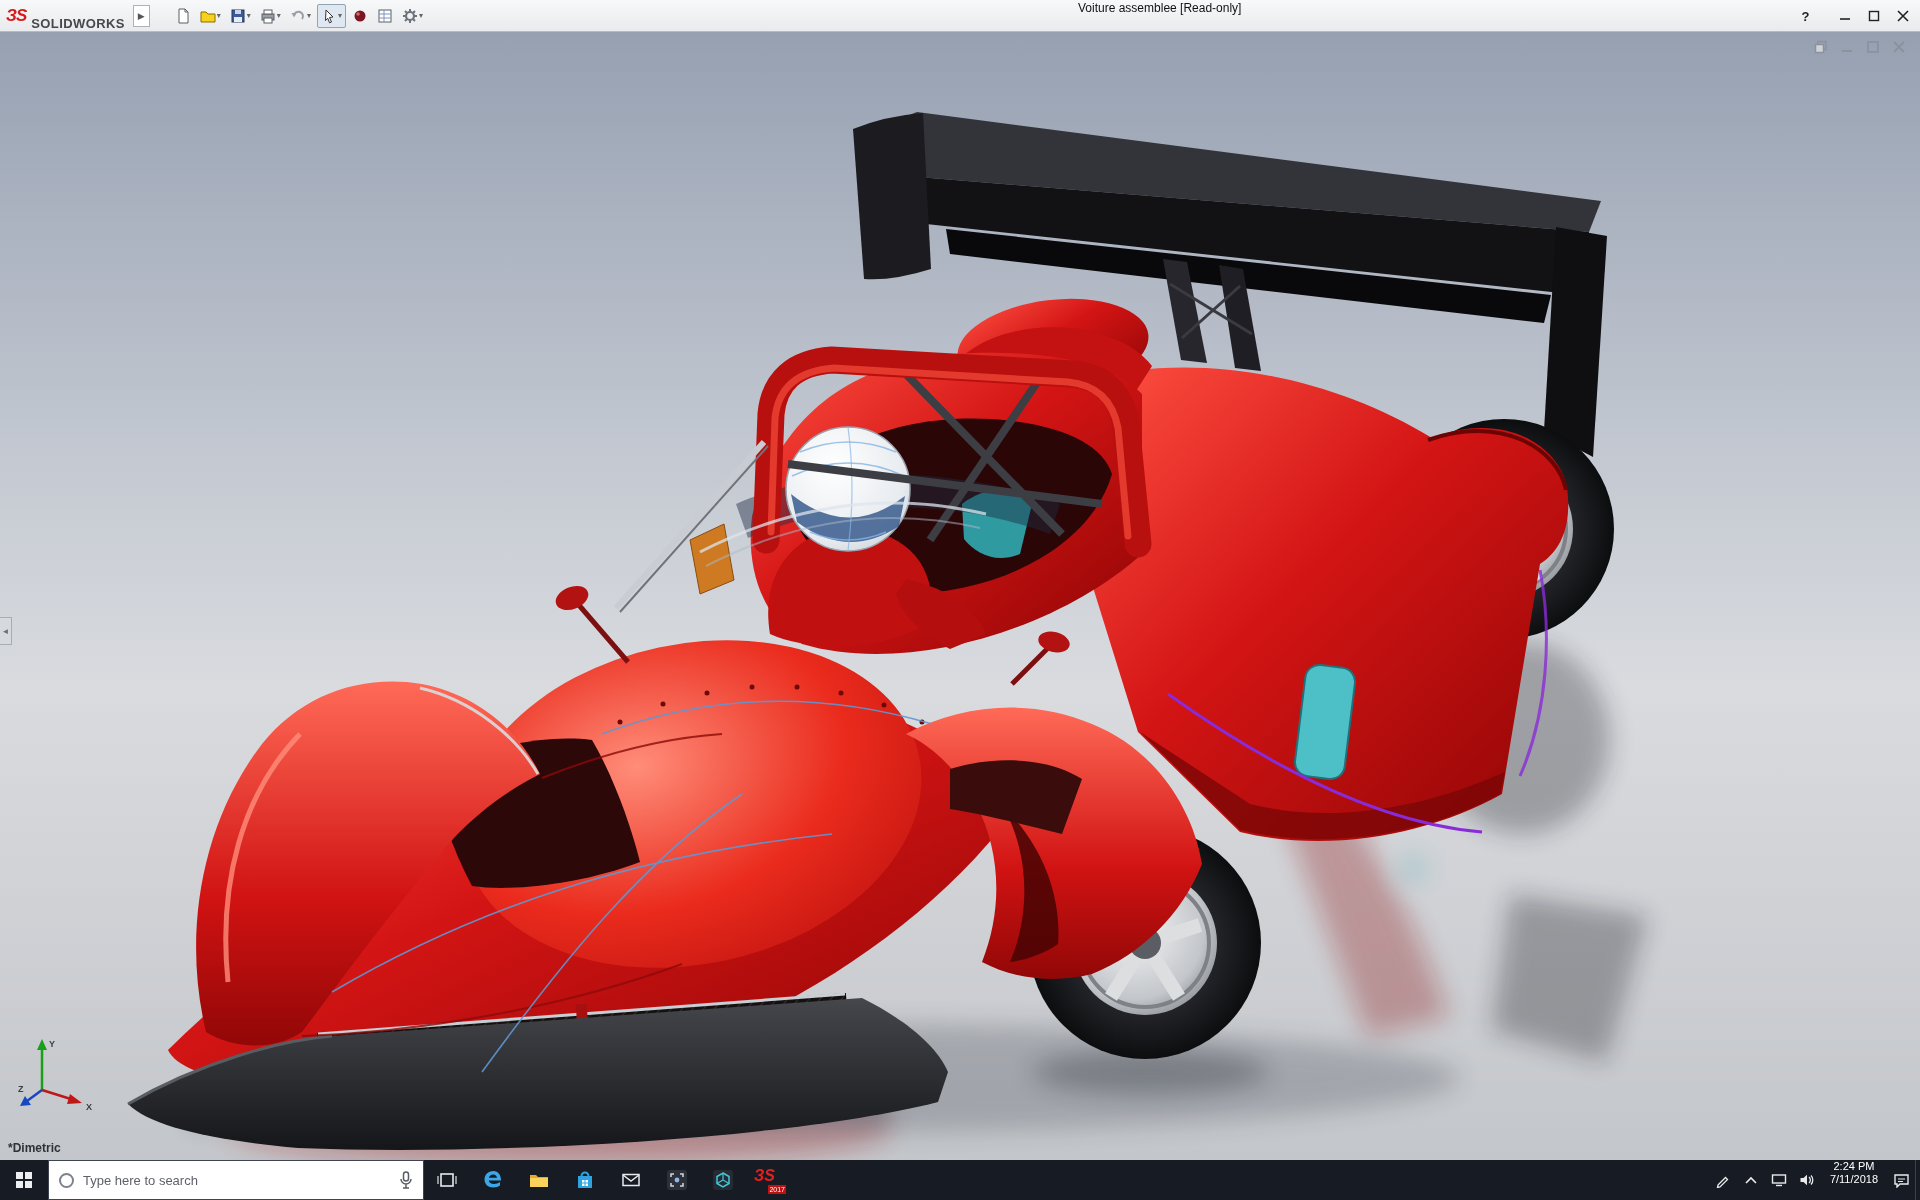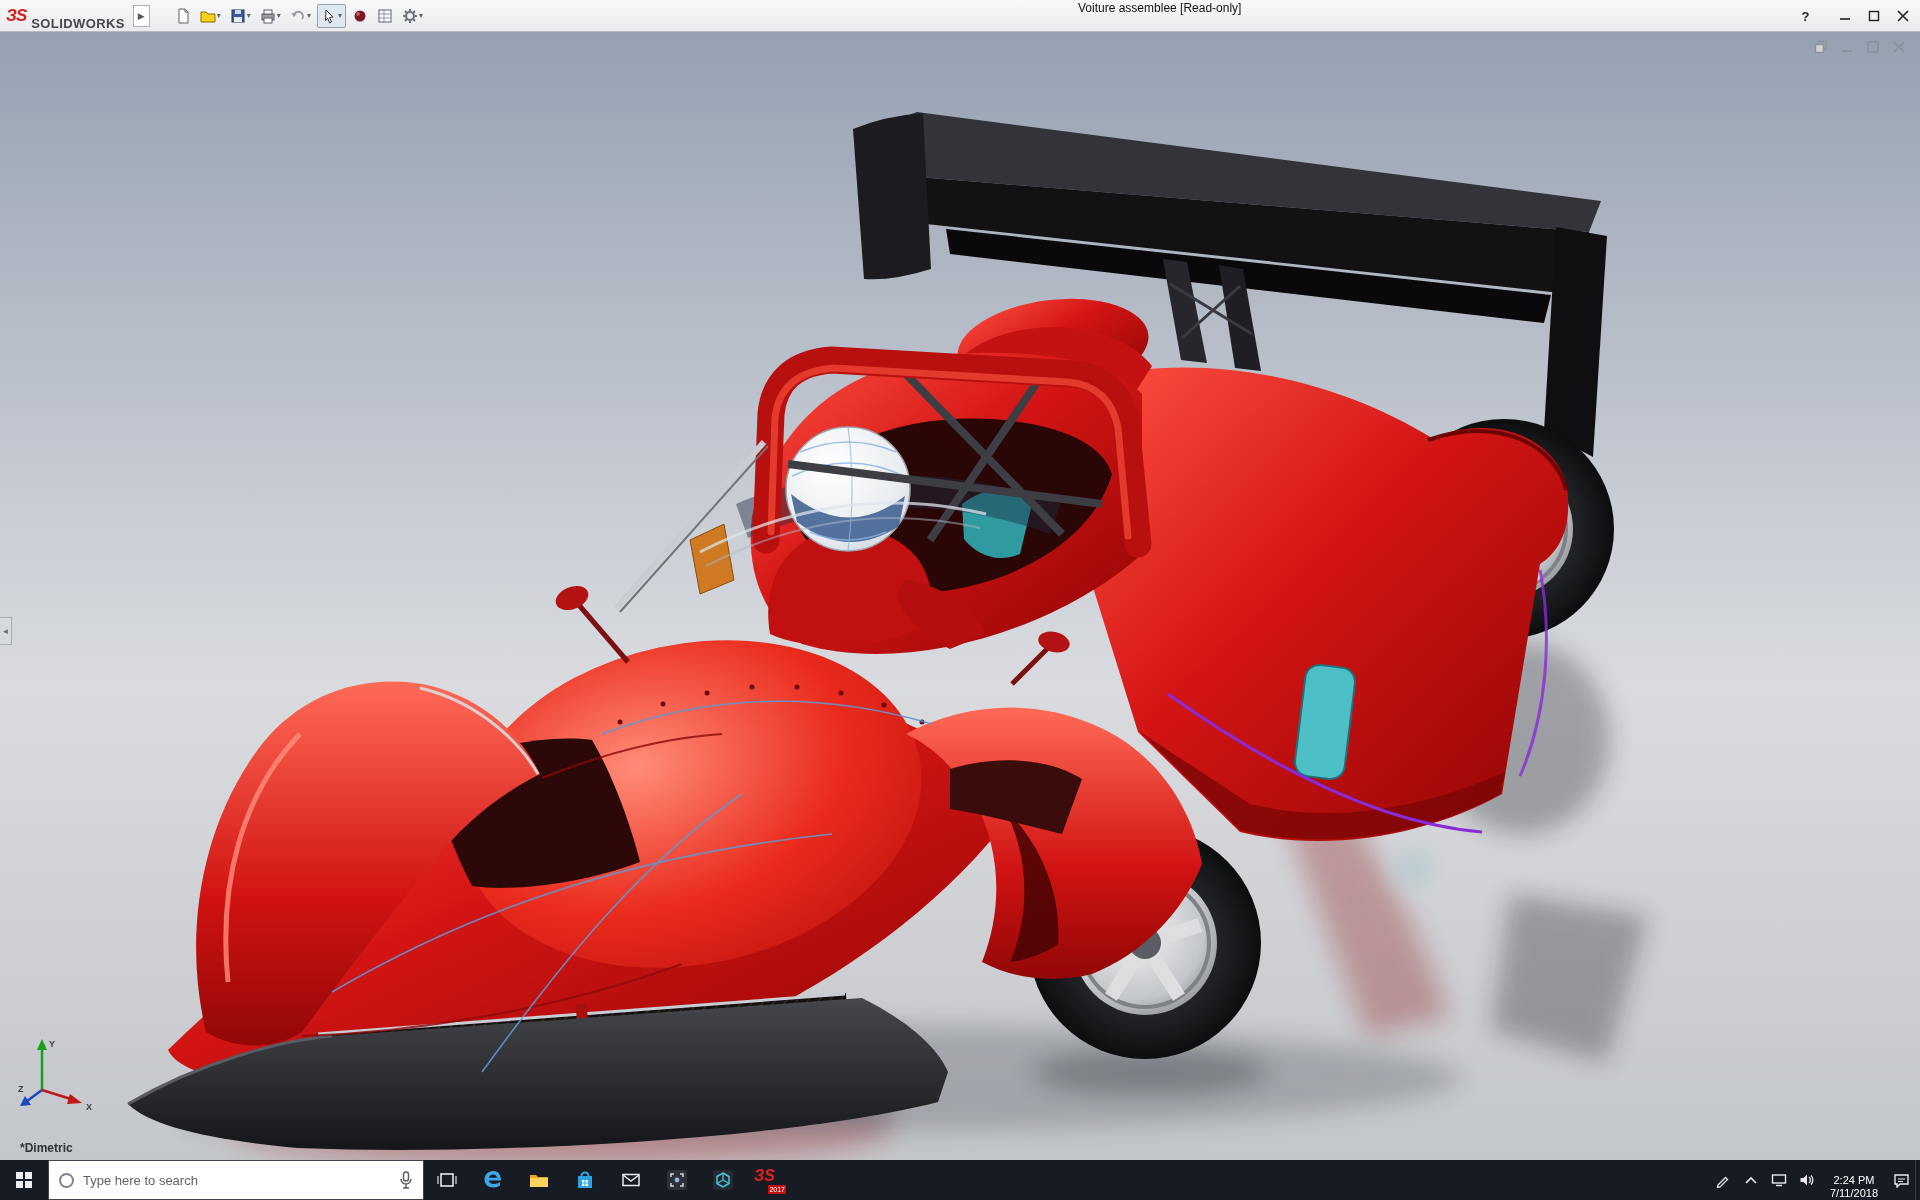--- a/index.html
+++ b/index.html
@@ -20,37 +20,37 @@
   .win-btn { width:27px; height:26px; display:flex; align-items:center; justify-content:center; font-size:13px; color:#222; }
   .win-btn.help { margin-right:10px; font-weight:bold; }
 
   
   .viewport { position:relative; height:1128px; overflow:hidden;
     background:linear-gradient(180deg,#96a0b1 0%,#a9b1bf 15%,#c6cbd3 40%,#d9dbdf 58%,#cfd1d5 78%,#c3c6ca 100%); }
   .car { position:absolute; inset:0; width:100%; height:100%; }
   .doc-controls { position:absolute; top:8px; right:14px; display:flex; gap:12px; }
   .doc-controls svg { display:block; }
   .collapse-tab { position:absolute; left:0; top:585px; width:12px; height:28px; background:#d6d9dd; border:1px solid #a8adb4; border-left:none; display:flex; align-items:center; justify-content:center; font-size:8px; color:#697078; }
-  .view-label { position:absolute; left:20px; bottom:5px; font-size:12px; color:#2e3338; font-weight:bold; }
+  .view-label { position:absolute; left:8px; bottom:5px; font-size:12px; color:#2e3338; font-weight:bold; }
   .triad { position:absolute; left:16px; bottom:42px; }
   .triad text { font-size:9px; fill:#3a3f44; font-weight:bold; }
 
   
   .taskbar { position:relative; height:40px; background:#171b24; display:flex; align-items:stretch; }
   .tb-btn { width:48px; display:flex; align-items:center; justify-content:center; }
   .start-grid { width:16px; height:16px; display:grid; grid-template-columns:7px 7px; grid-template-rows:7px 7px; gap:2px; }
   .start-grid span { background:#eceef1; }
   .search { width:376px; background:#fff; border:1px solid #3e4450; display:flex; align-items:center; padding:0 10px; gap:9px; }
   .search-ring { width:15px; height:15px; border:2px solid #7d838c; border-radius:50%; flex:none; }
   .search-text { flex:1; font-size:13px; color:#5e6267; white-space:nowrap; overflow:hidden; }
   .tb-icon { width:46px; display:flex; align-items:center; justify-content:center; }
   .sw-tb { position:relative; width:30px; height:28px; }
   .sw-tb .sw-glyph { color:#e22020; font-weight:bold; font-style:italic; font-size:16px; line-height:20px; }
   .sw-tb .sw-year { position:absolute; right:-2px; bottom:0; background:#c01010; color:#fff; font-size:7px; padding:0 1px; line-height:9px; }
-  .tray { position:absolute; right:0; top:0; height:40px; display:flex; align-items:flex-end; }
+  .tray { position:absolute; right:0; top:0; height:40px; display:flex; align-items:flex-start; }
   .tray-icon { width:28px; height:40px; display:flex; align-items:center; justify-content:center; color:#e8eaec; font-size:12px; }
   .clock { text-align:center; color:#fff; font-size:11px; line-height:13px; padding:0 9px; }
   .show-desktop { width:5px; height:40px; border-left:1px solid #3a3f49; }
 </style>
 </head>
 <body>
 
 <div class="titlebar">
   <div class="logo">
     <span class="brand-mark">ЗS</span>

